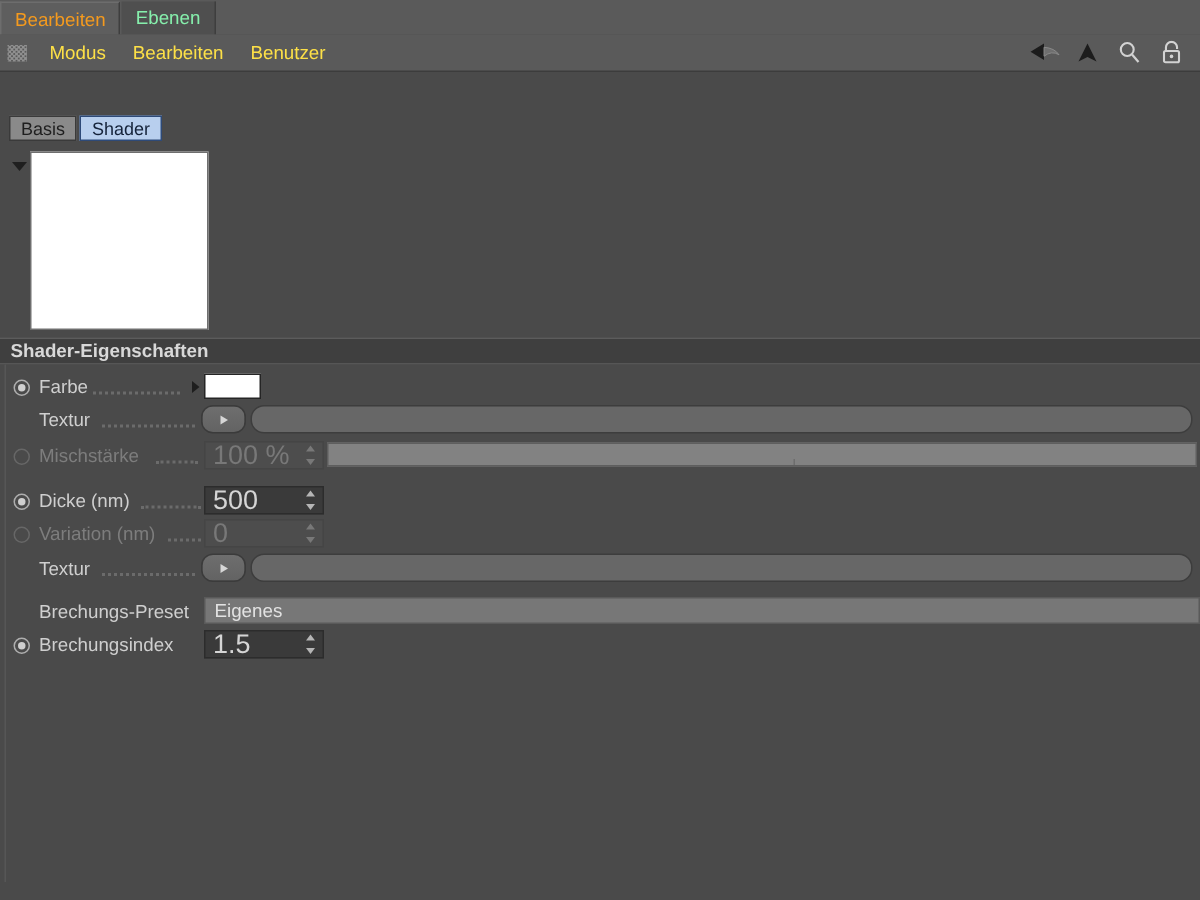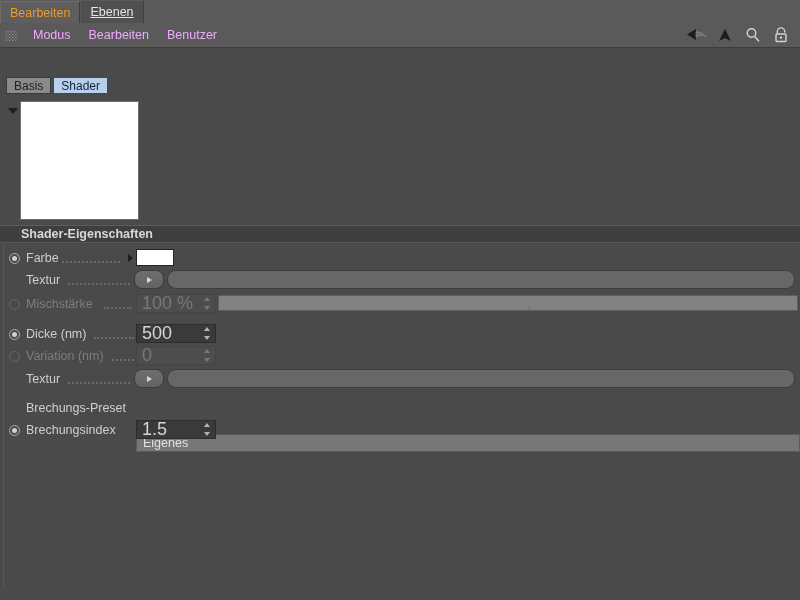--- a/index.html
+++ b/index.html
@@ -44,23 +44,22 @@
     box-sizing: border-box;
   }
   .tab.active {
     background: #5e5e5e;
     color: #f49a1e;
     border-top: 1px solid #6d6d6d;
     border-left: 1px solid #6d6d6d;
   }
   .tab.inactive {
     background: #4f4f4f;
-    color: #e5e5e5;
+    color: #86efac;
     margin-left: 1px;
-    text-decoration: underline;
   }
 
   
   .menubar {
     position: absolute;
     top: 23px; left: 0;
     width: 800px; height: 24px;
     background: #5a5a5a;
     border-bottom: 1px solid #3c3c3c;
     display: flex;
@@ -74,21 +73,21 @@
       radial-gradient(#9a9a9a 40%, transparent 41%);
     background-size: 3px 3px;
     background-position: 0 0, 1.5px 1.5px;
     opacity: .85;
   }
   .menuitem {
     padding: 0 9px;
     height: 22px;
     line-height: 22px;
     font-size: 12.5px;
-    color: #f0abfc;
+    color: #fde047;
     cursor: default;
   }
   .menu-right {
     margin-left: auto;
     display: flex;
     align-items: center;
     gap: 2px;
     padding-right: 6px;
   }
   .ticon {
@@ -174,21 +173,20 @@
   
   .grouphdr {
     position: absolute;
     left: 0;
     width: 800px;
     height: 18px;
     background: #3f3f3f;
     border-top: 1px solid #5c5c5c;
     border-bottom: 1px solid #565656;
     box-sizing: border-box;
-    padding-left: 14px;
   }
   .grouphdr span {
     font-size: 12.5px;
     font-weight: bold;
     color: #d8d8d8;
     line-height: 16px;
     margin-left: 7px;
     display: inline-block;
   }
 
@@ -355,21 +353,20 @@
   
   .combo {
     position: absolute;
     height: 18px;
     background: #777777;
     border: 1px solid #5a5a5a;
     box-sizing: border-box;
     display: flex;
     align-items: center;
     cursor: default;
-    margin-top: 36px;
   }
   .combo .val {
     font-size: 12.5px;
     color: #e2e2e2;
     margin-left: 6px;
   }
 
   svg { display: block; }
 </style>
 </head>

